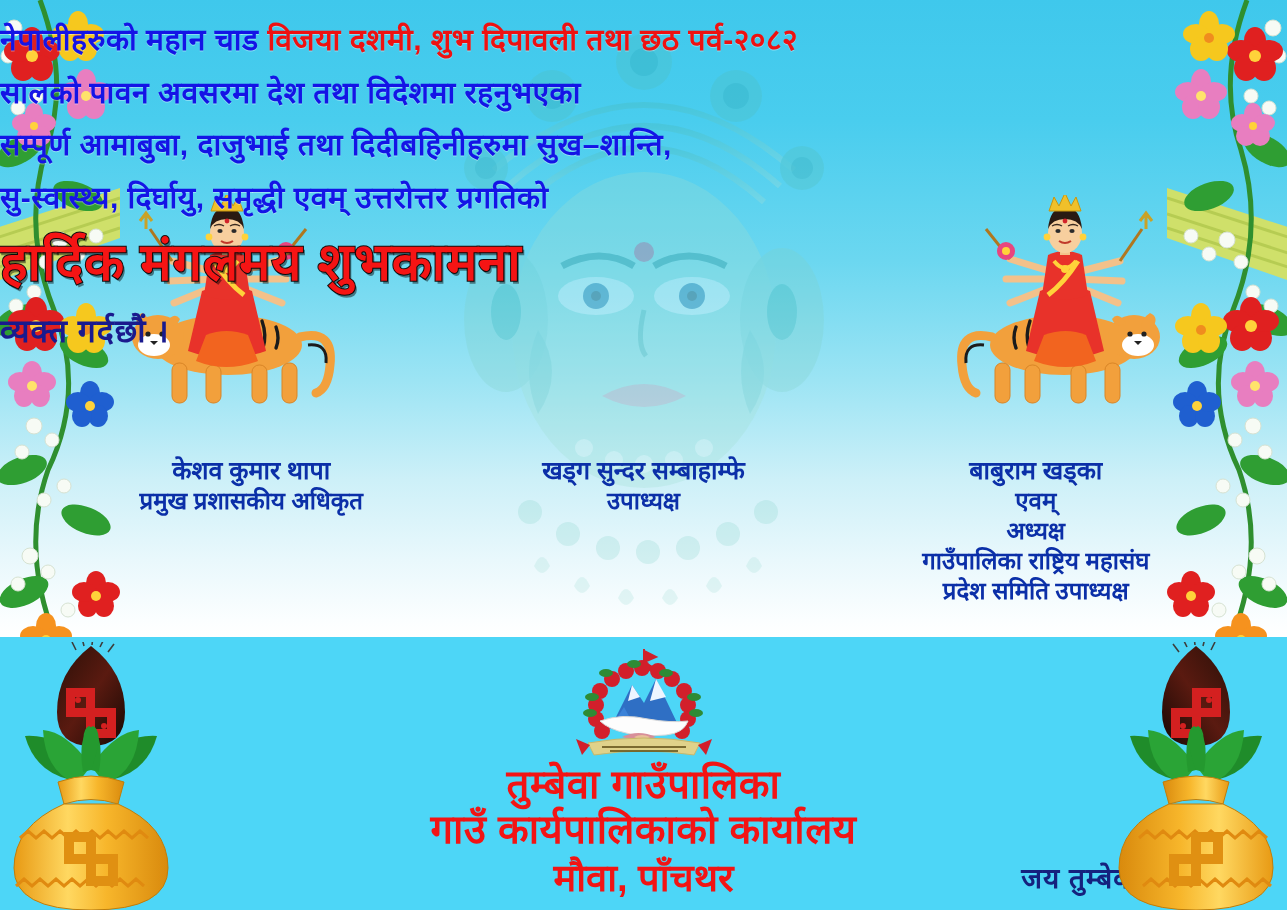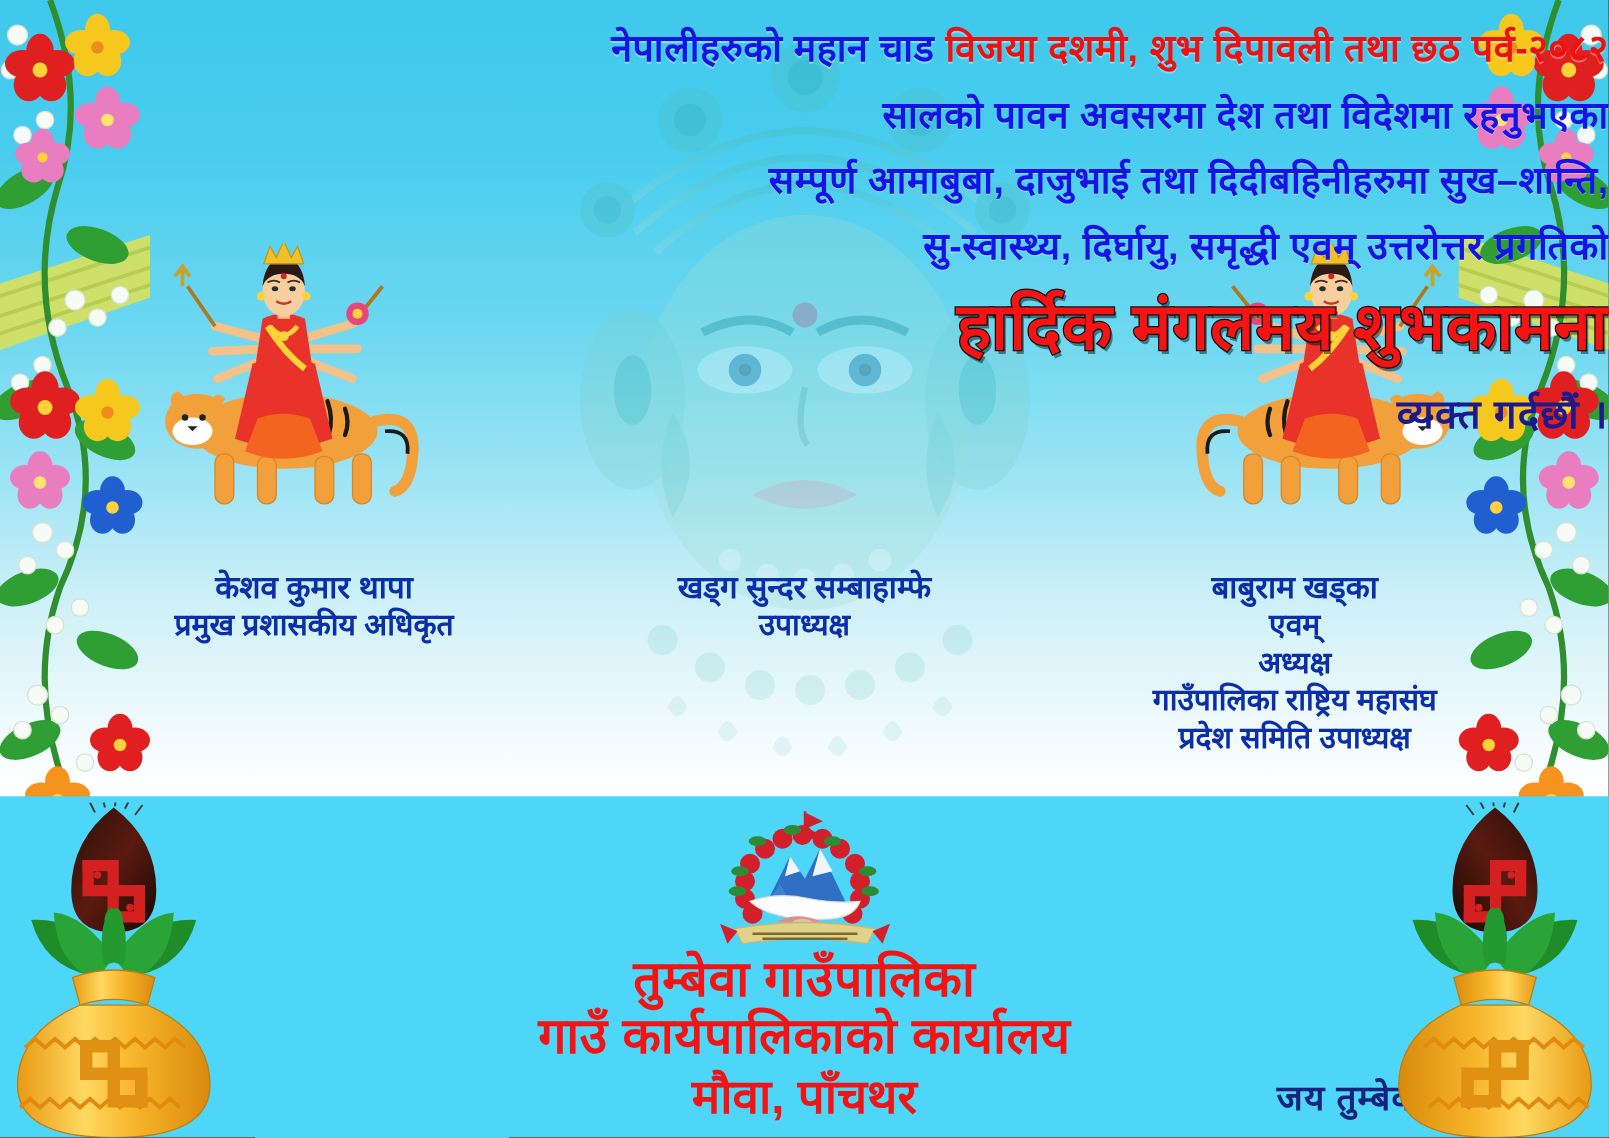--- a/index.html
+++ b/index.html
@@ -34,21 +34,21 @@
   .flora.right { right:0; }
 
   
   .durga { position:absolute; width:230px; height:215px; pointer-events:none; }
   .durga.left  { left:110px;  top:195px; }
   .durga.right { right:105px; top:195px; }
 
   
   .msg {
     position:absolute; left:0; right:0; top:22px;
-    text-align:right;
+    text-align:left;
     font-family:"Liberation Sans", sans-serif;
   }
   .line {
     font-size:30px; font-weight:bold; letter-spacing:.5px;
     color:#1414e6; line-height:1.22;
     margin-bottom:16px;
     text-shadow:0 1px 0 rgba(255,255,255,.35);
   }
   .line .red { color:#ee1111; }
 

